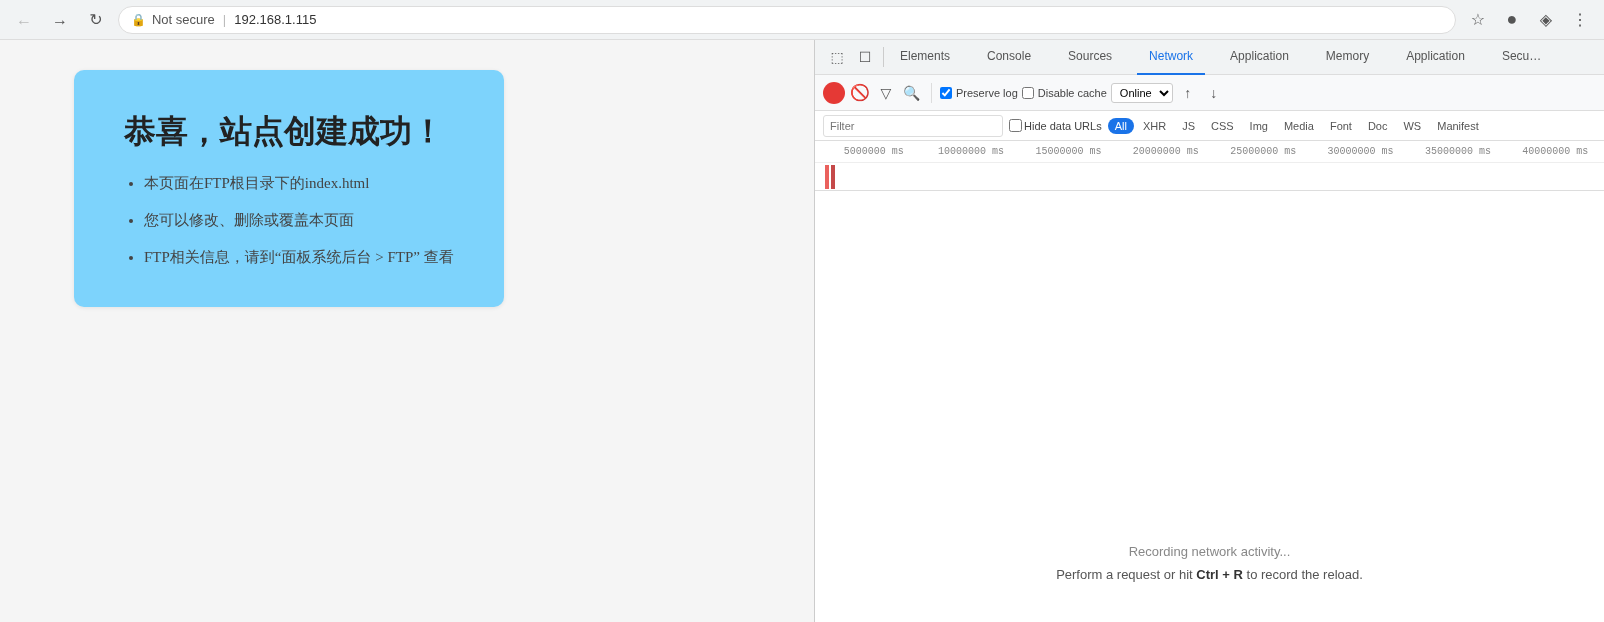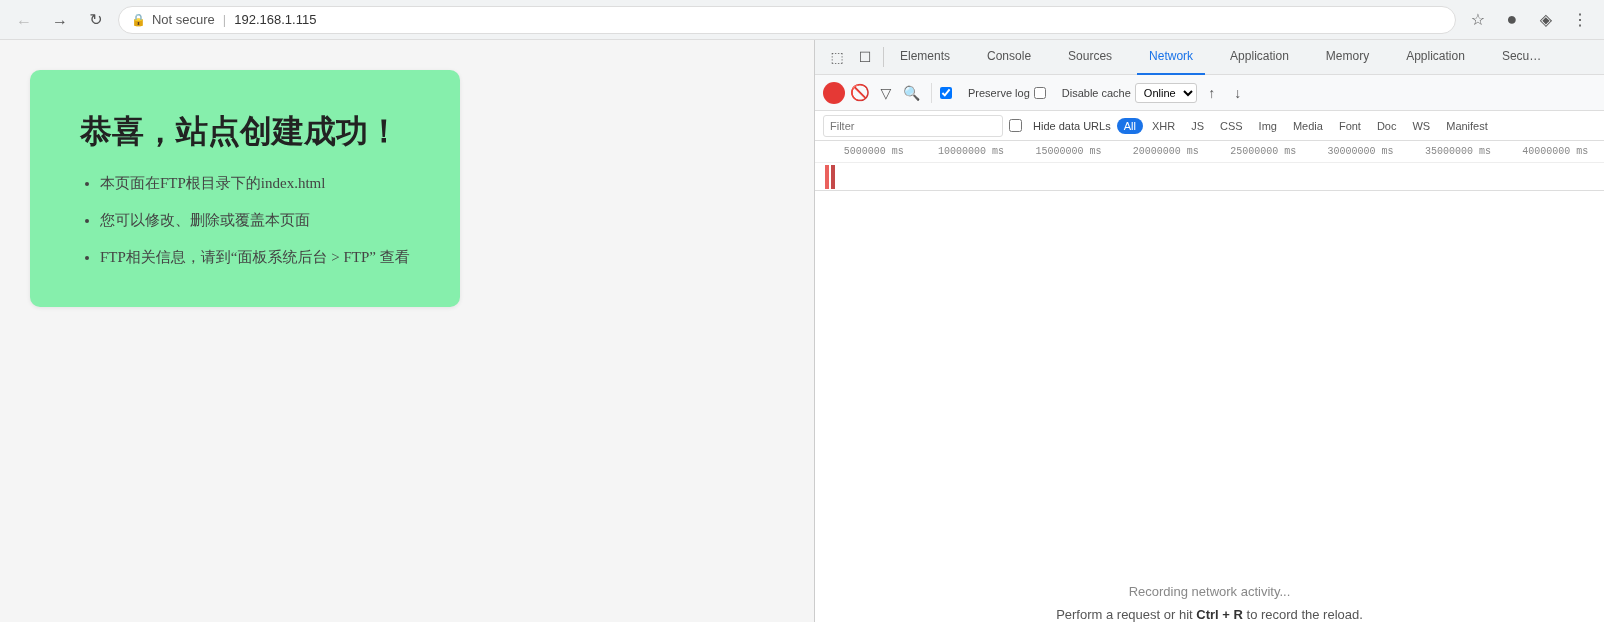--- a/index.html
+++ b/index.html
@@ -88,25 +88,26 @@
       flex: 1;
       background: #f5f5f5;
       display: flex;
       align-items: flex-start;
       justify-content: flex-start;
       padding: 30px;
       overflow: hidden;
     }
 
     .content-card {
-      background: #86efac;
+      background: #7dd3fc;
       border-radius: 10px;
       padding: 40px 50px;
       max-width: 560px;
       box-shadow: 0 1px 4px rgba(0,0,0,0.08);
+      margin-left: 44px;
     }
 
     .content-title {
       font-size: 32px;
       font-weight: bold;
       color: #222;
       margin-bottom: 20px;
       font-family: "SimSun", serif;
     }
 
@@ -259,21 +260,21 @@
     .toolbar-separator {
       width: 1px;
       height: 20px;
       background: #ddd;
       margin: 0 4px;
     }
 
     .checkbox-label {
       display: flex;
       align-items: center;
-      gap: 16px;
+      gap: 4px;
       font-size: 11px;
       color: #444;
       cursor: pointer;
       white-space: nowrap;
     }
 
     .checkbox-label input {
       width: 12px;
       height: 12px;
     }
@@ -318,21 +319,21 @@
       border: 1px solid #ddd;
       border-radius: 3px;
       padding: 0 6px;
       font-size: 11px;
       color: #444;
     }
 
     .hide-data-label {
       display: flex;
       align-items: center;
-      gap: 11px;
+      gap: 2px;
       font-size: 11px;
       color: #444;
       cursor: pointer;
       white-space: nowrap;
     }
 
     .filter-tags {
       display: flex;
       align-items: center;
       gap: 2px;
@@ -394,20 +395,21 @@
       opacity: 0.8;
     }
 
     
     .network-empty {
       flex: 1;
       display: flex;
       flex-direction: column;
       align-items: center;
       justify-content: flex-end;
+      padding-bottom: 40px;
       color: #888;
       font-size: 13px;
     }
 
     .network-empty-main {
       font-size: 13px;
       color: #888;
       margin-bottom: 8px;
     }
 

